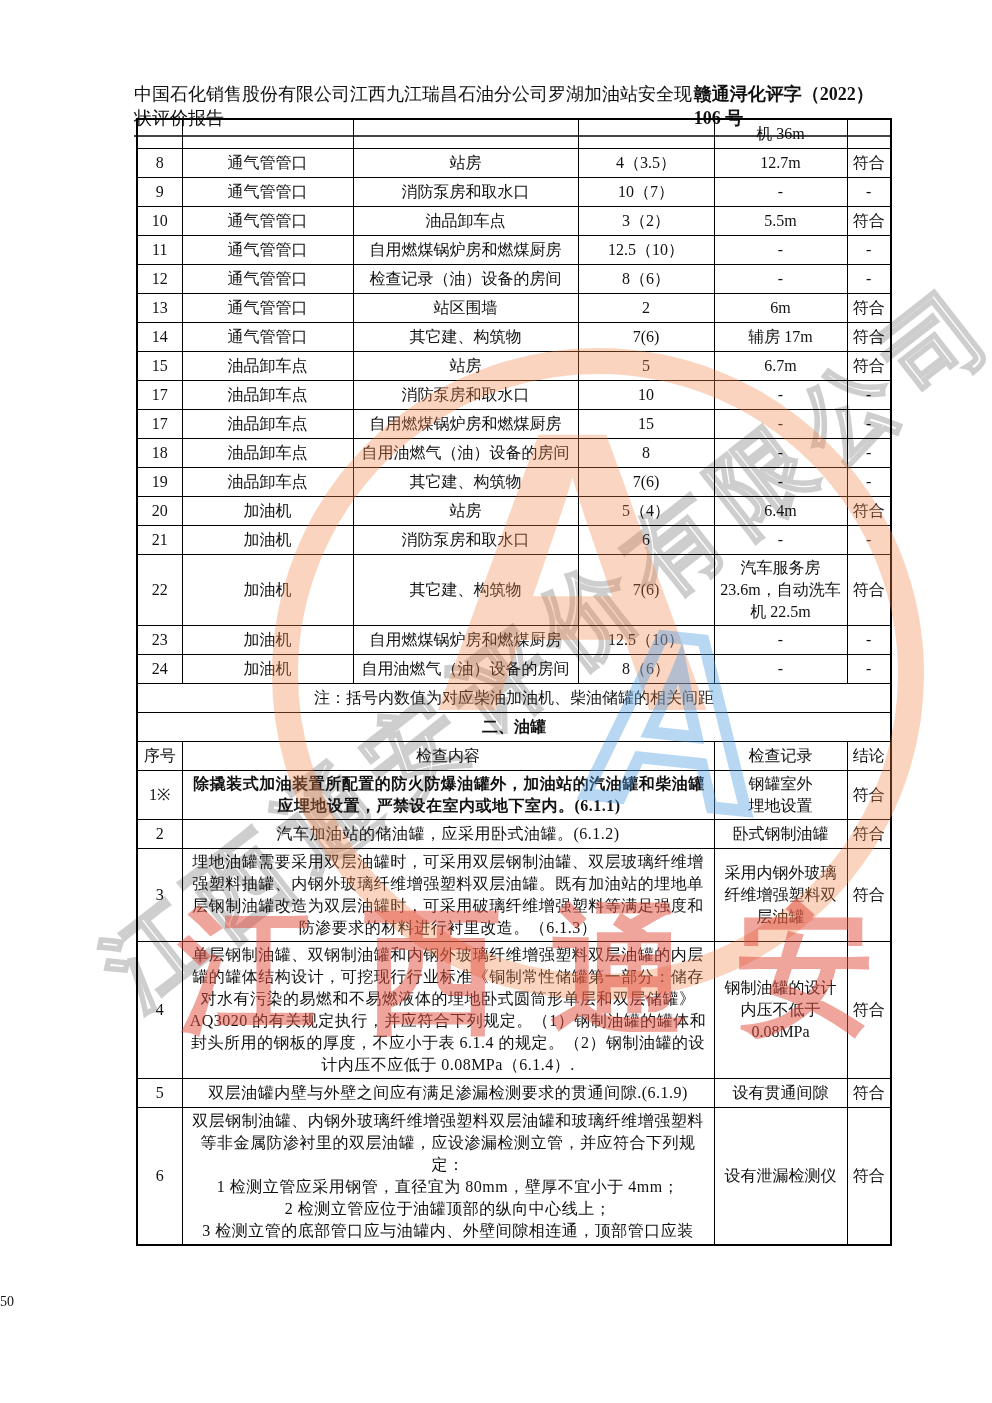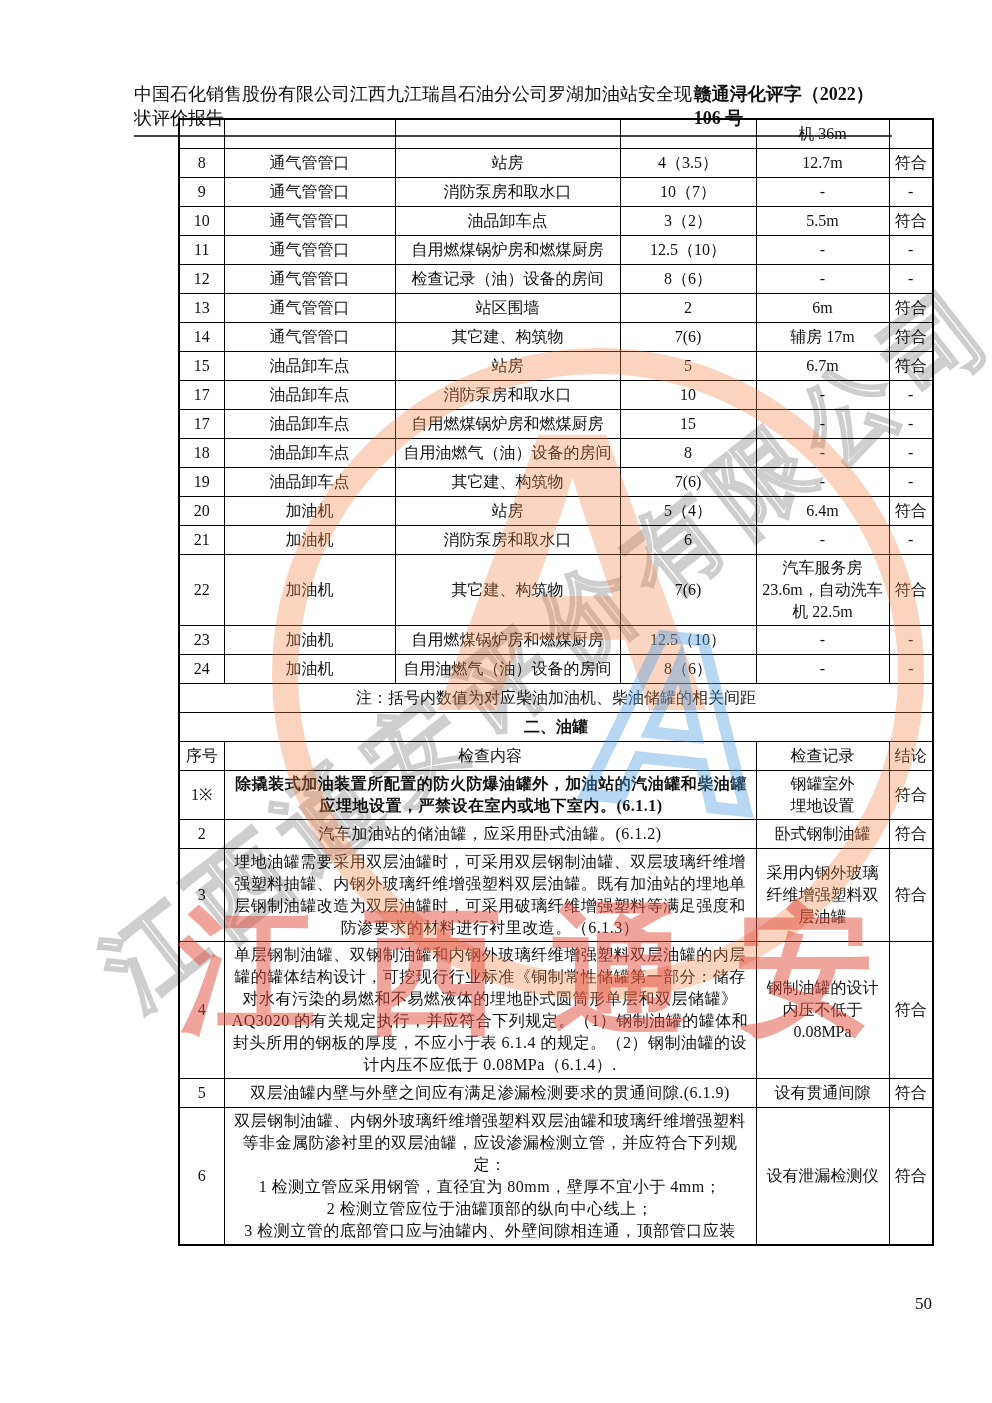--- a/index.html
+++ b/index.html
@@ -27,32 +27,32 @@
 
   
   .doc-header{position:absolute;left:134px;top:82px;width:758px;z-index:1;
               display:flex;justify-content:space-between;align-items:baseline;
               border-bottom:2px solid #444;padding-bottom:5px;font-size:18px;}
   .doc-header .right{font-weight:bold;}
 
   
   .tables{position:absolute;left:136px;top:118px;width:756px;z-index:1;}
   table.inspection{width:100%;border-collapse:collapse;table-layout:fixed;
-                   border:2.5px solid #000;margin-left:42px;}
+                   border:2.5px solid #000;}
   table.inspection td{border:1.5px solid #000;padding:2px 4px;text-align:center;
                       vertical-align:middle;font-size:16px;line-height:22px;height:24px;
                       overflow:hidden;}
   td.content-cell{text-align:left;padding:3px 8px;line-height:24px;letter-spacing:.5px;}
   td.note-cell{text-align:left;padding:2px 6px;}
   td.section-cell{font-weight:bold;}
   tr.bold td.content-cell{font-weight:bold;padding-left:6px;}
 
   
-  .page-number{position:absolute;left:0;top:1294px;width:932px;text-align:right;
-               font-size:17px;z-index:1;}
+  .page-number{position:absolute;left:0;top:1294px;width:932px;text-align:left;
+               font-size:14px;z-index:1;}
 </style>
 </head>
 <body>
 
 <div class="page">
 
   <div class="wm wm-gray" style="-webkit-text-stroke-color: rgba(138, 138, 138, 0.42);">江西通安评价有限公司</div>
   <div class="wm stamp-ring" style="border-color: rgb(240, 132, 73);"></div>
   <div class="wm stamp-a" style="color: rgb(240, 132, 73);">A</div>
   <div class="wm stamp-blue" style="-webkit-text-stroke-color: rgb(79, 156, 224);">A</div>

